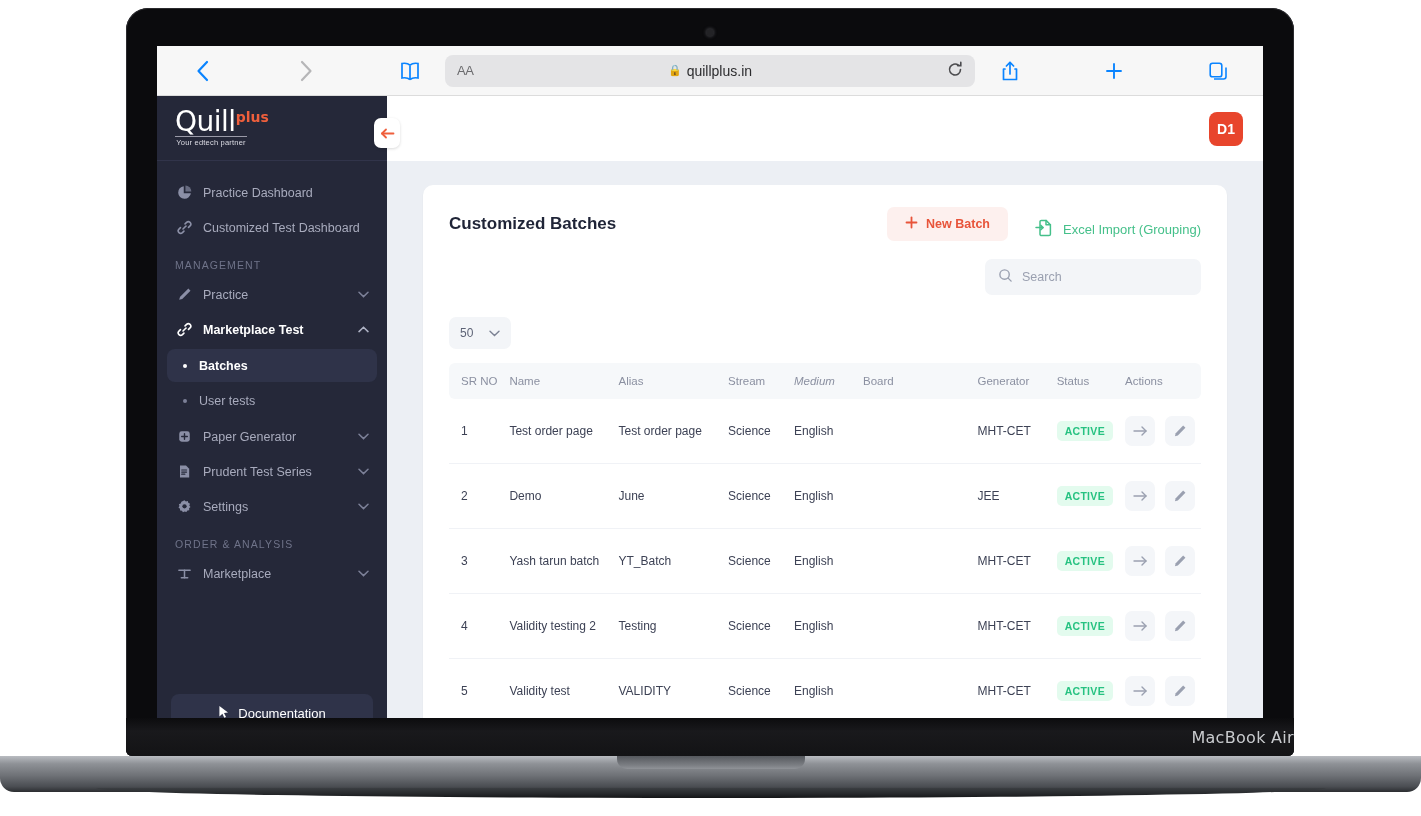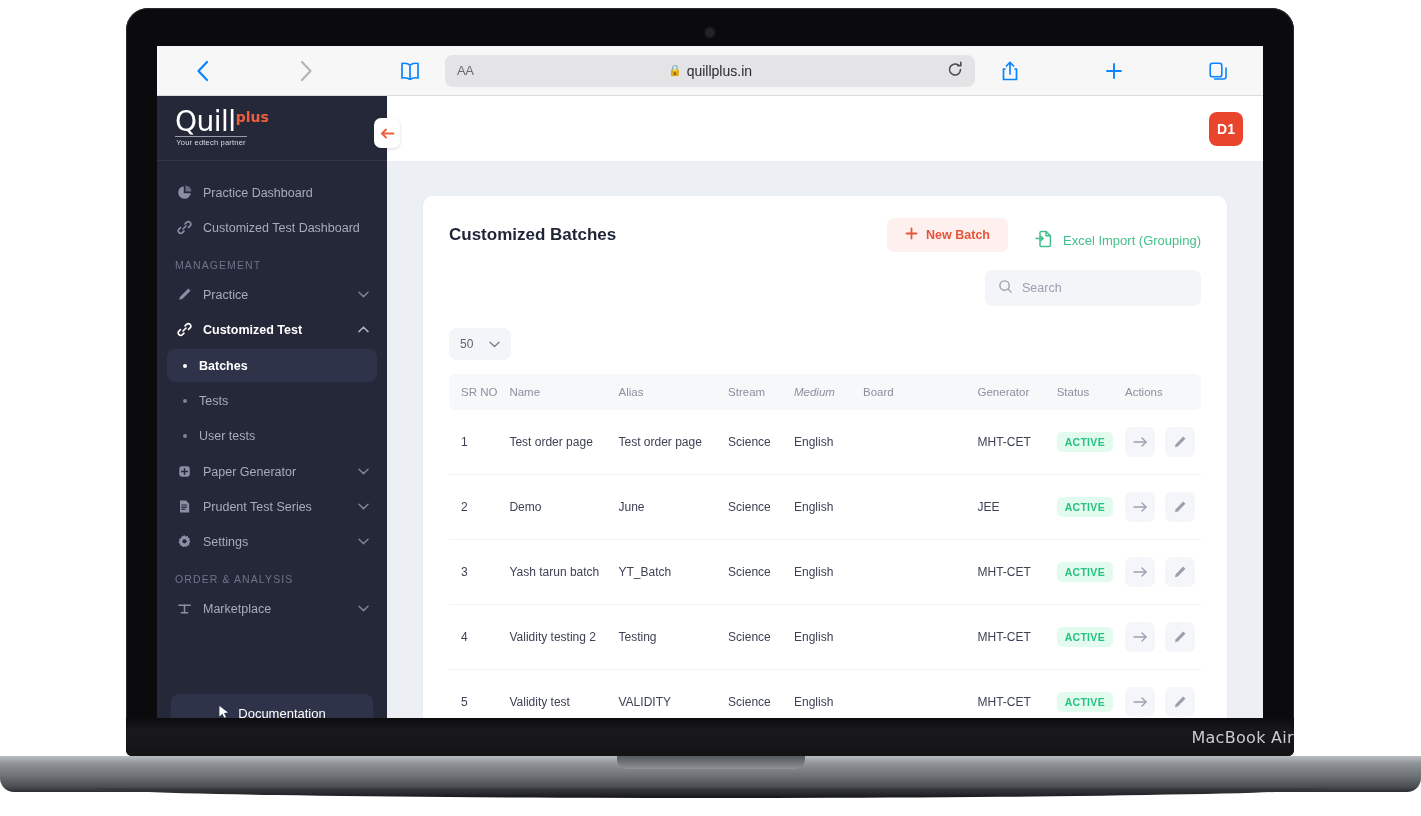--- a/index.html
+++ b/index.html
@@ -156,21 +156,21 @@
   .s-sub.sel .lbl { color: #ffffff; font-weight: 700; }
   .s-sub.sel .dot { background: #ffffff; }
   .side-foot { padding: 10px 14px 16px 14px; }
   .doc-btn {
     height: 38px; background: #2f3349; border-radius: 8px;
     display: flex; align-items: center; justify-content: center; gap: 8px;
     color: #ffffff; font-size: 13px; cursor: pointer;
   }
 
   
-  .main { flex: 1; display: flex; flex-direction: column; min-width: 0; gap: 11px; }
+  .main { flex: 1; display: flex; flex-direction: column; min-width: 0; }
   .topbar {
     height: 65px; background: #ffffff; flex: none;
     display: flex; align-items: center; justify-content: flex-end; padding-right: 20px;
   }
   .avatar {
     width: 34px; height: 34px; border-radius: 8px; background: #e8452c;
     color: #fff; font-size: 14px; font-weight: 700;
     display: flex; align-items: center; justify-content: center;
   }
   .content { flex: 1; background: #eceff4; padding: 24px 36px 0 36px; overflow: hidden; }
@@ -366,35 +366,31 @@
             </div>
 
             <div class="s-item active">
               <span class="ico">
                 <svg width="15" height="15" viewBox="0 0 16 16" fill="none" stroke="currentColor" stroke-width="1.7" stroke-linecap="round">
                     <path d="M6.4 9.6 L9.6 6.4"></path>
                     <path d="M8.6 4.2 L10.2 2.6 A2.6 2.6 0 0 1 13.9 6.3 L12.3 7.9"></path>
                     <path d="M7.4 11.8 L5.8 13.4 A2.6 2.6 0 0 1 2.1 9.7 L3.7 8.1"></path>
                   </svg>
               </span>
-              <span class="lbl">Customized Test</span>
+              <span class="lbl">Marketplace Test</span>
               <span class="chev">
                 <svg width="11" height="7" viewBox="0 0 11 7" fill="none" stroke="#aeb2c4" stroke-width="1.5" stroke-linecap="round">
                     <path d="M1 5.6 L5.5 1.3 L10 5.6"></path>
                   </svg>
               </span>
             </div>
 
             <div class="s-sub sel">
               <span class="dot"></span>
               <span class="lbl">Batches</span>
-            </div>
-            <div class="s-sub">
-              <span class="dot"></span>
-              <span class="lbl">Tests</span>
             </div>
             <div class="s-sub">
               <span class="dot"></span>
               <span class="lbl">User tests</span>
             </div>
 
             <div class="s-item">
               <span class="ico">
                 <svg width="15" height="15" viewBox="0 0 16 16" fill="currentColor">
                     <rect x="2.4" y="2.4" width="11.2" height="11.2" rx="2.6"></rect>

